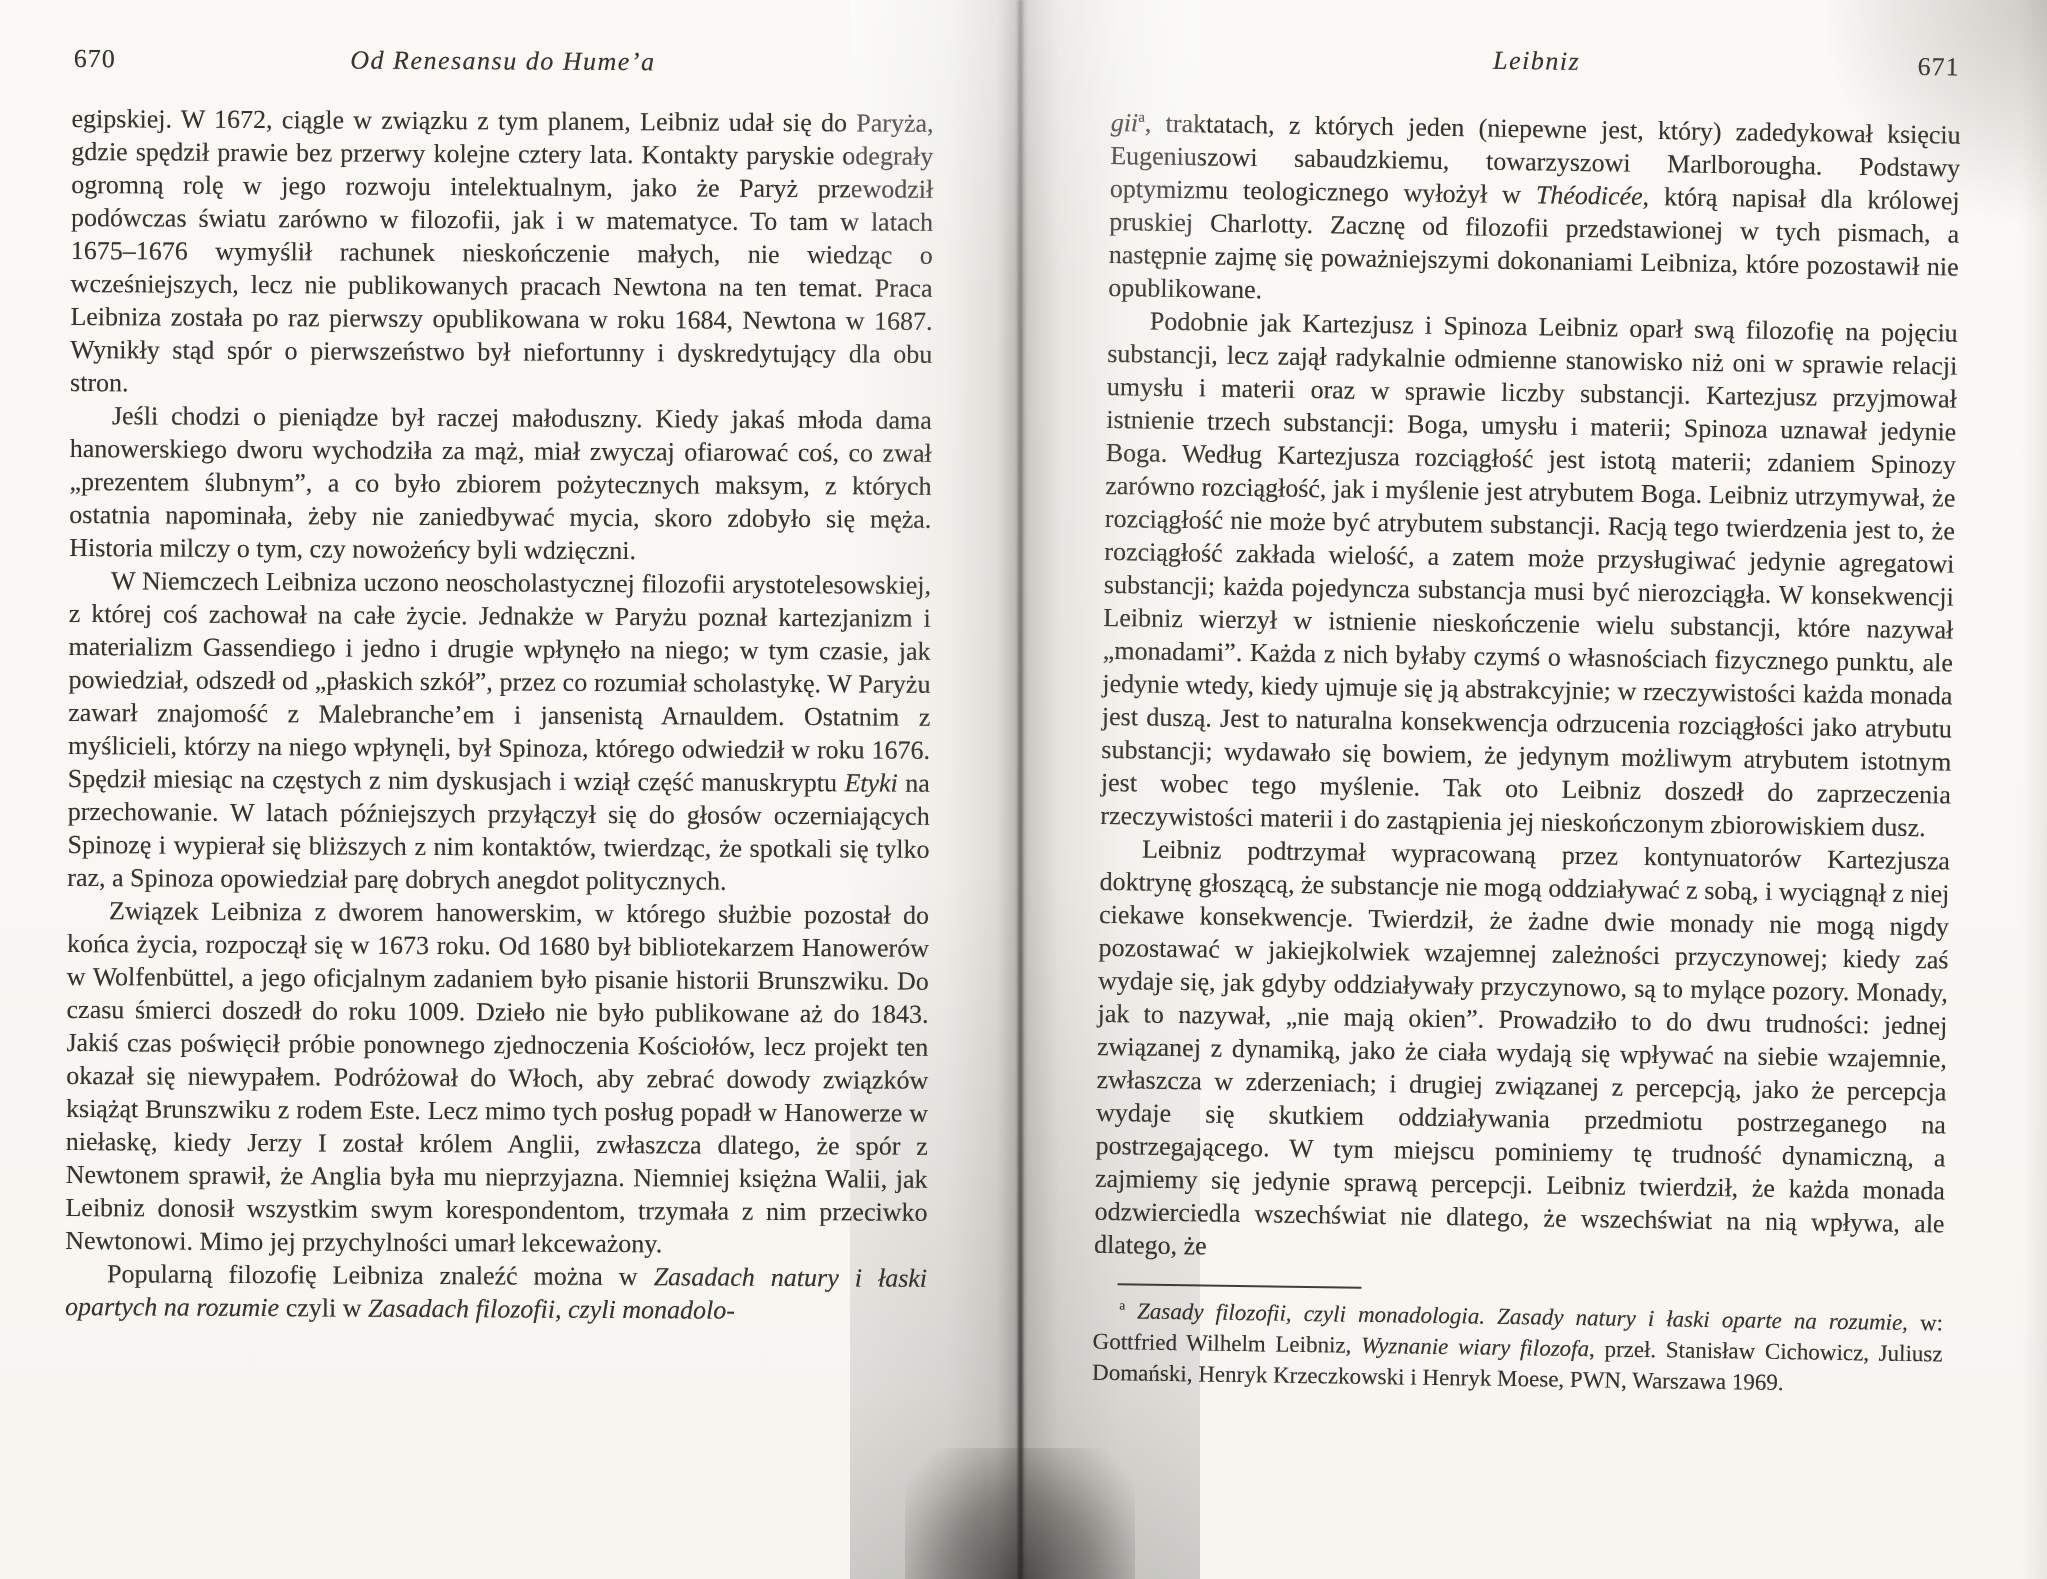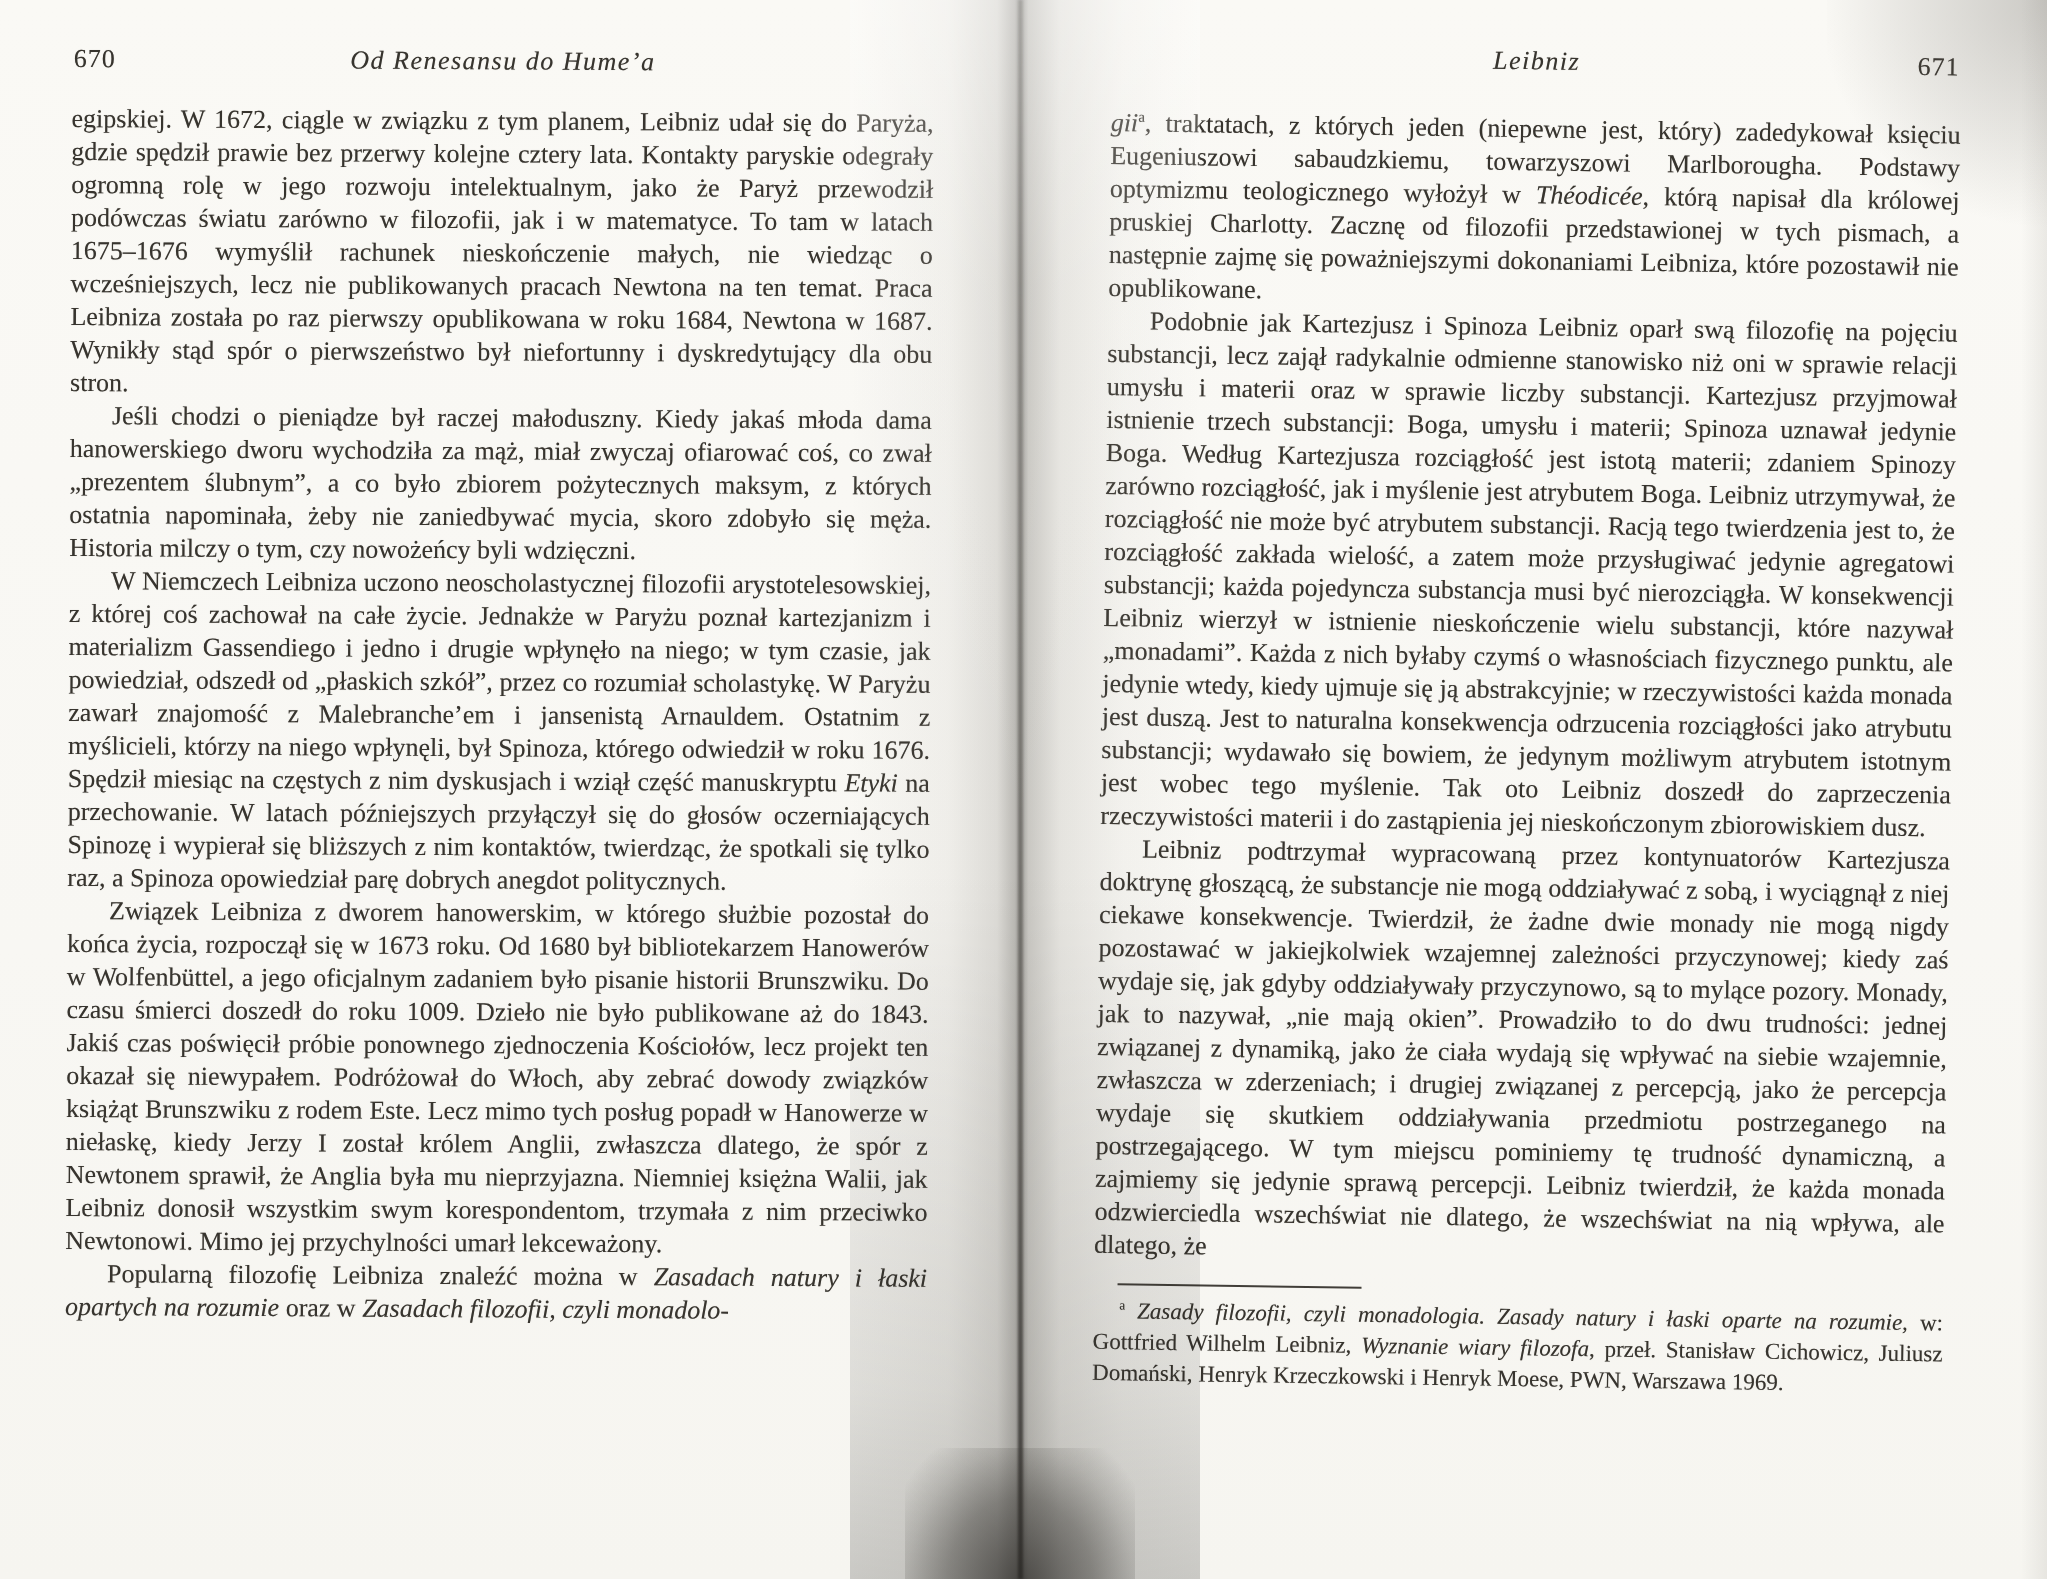--- a/index.html
+++ b/index.html
@@ -104,21 +104,21 @@
   <div class="page page-left">
     <div class="pg-header">
       <span class="pg-num pos-left">670</span>
       <div class="running-title">Od Renesansu do Hume’a</div>
     </div>
     <div class="page-body">
         <p class="para"><span>egipskiej. W 1672, ciągle w związku z tym planem, Leibniz udał się do Paryża, gdzie spędził prawie bez przerwy kolejne cztery lata. Kontakty paryskie odegrały ogromną rolę w jego rozwoju intelektualnym, jako że Paryż przewodził podówczas światu zarówno w filozofii, jak i w matematyce. To tam w latach 1675–1676 wymyślił rachunek nieskończenie małych, nie wiedząc o wcześniejszych, lecz nie publikowanych pracach Newtona na ten temat. Praca Leibniza została po raz pierwszy opublikowana w roku 1684, Newtona w 1687. Wynikły stąd spór o pierwszeństwo był niefortunny i dyskredytujący dla obu stron.</span></p>
         <p class="para indent"><span>Jeśli chodzi o pieniądze był raczej małoduszny. Kiedy jakaś młoda dama hanowerskiego dworu wychodziła za mąż, miał zwyczaj ofiarować coś, co zwał „prezentem ślubnym”, a co było zbiorem pożytecznych maksym, z których ostatnia napominała, żeby nie zaniedbywać mycia, skoro zdobyło się męża. Historia milczy o tym, czy nowożeńcy byli wdzięczni.</span></p>
         <p class="para indent"><span>W Niemczech Leibniza uczono neoscholastycznej filozofii arystotelesowskiej, z której coś zachował na całe życie. Jednakże w Paryżu poznał kartezjanizm i materializm Gassendiego i jedno i drugie wpłynęło na niego; w tym czasie, jak powiedział, odszedł od „płaskich szkół”, przez co rozumiał scholastykę. W Paryżu zawarł znajomość z Malebranche’em i jansenistą Arnauldem. Ostatnim z myślicieli, którzy na niego wpłynęli, był Spinoza, którego odwiedził w roku 1676. Spędził miesiąc na częstych z nim dyskusjach i wziął część manuskryptu </span><span class="it">Etyki</span><span> na przechowanie. W latach późniejszych przyłączył się do głosów oczerniających Spinozę i wypierał się bliższych z nim kontaktów, twierdząc, że spotkali się tylko raz, a Spinoza opowiedział parę dobrych anegdot politycznych.</span></p>
         <p class="para indent"><span>Związek Leibniza z dworem hanowerskim, w którego służbie pozostał do końca życia, rozpoczął się w 1673 roku. Od 1680 był bibliotekarzem Hanowerów w Wolfenbüttel, a jego oficjalnym zadaniem było pisanie historii Brunszwiku. Do czasu śmierci doszedł do roku 1009. Dzieło nie było publikowane aż do 1843. Jakiś czas poświęcił próbie ponownego zjednoczenia Kościołów, lecz projekt ten okazał się niewypałem. Podróżował do Włoch, aby zebrać dowody związków książąt Brunszwiku z rodem Este. Lecz mimo tych posług popadł w Hanowerze w niełaskę, kiedy Jerzy I został królem Anglii, zwłaszcza dlatego, że spór z Newtonem sprawił, że Anglia była mu nieprzyjazna. Niemniej księżna Walii, jak Leibniz donosił wszystkim swym korespondentom, trzymała z nim przeciwko Newtonowi. Mimo jej przychylności umarł lekceważony.</span></p>
-        <p class="para indent"><span>Popularną filozofię Leibniza znaleźć można w </span><span class="it">Zasadach natury i łaski opartych na rozumie</span><span> oraz w </span><span class="it">Zasadach filozofii, czyli monadolo-</span></p>
+        <p class="para indent"><span>Popularną filozofię Leibniza znaleźć można w </span><span class="it">Zasadach natury i łaski opartych na rozumie</span><span> czyli w </span><span class="it">Zasadach filozofii, czyli monadolo-</span></p>
       </div>
   </div>
 
   <div class="page page-right">
     <div class="pg-header">
       <div class="running-title">Leibniz</div>
       <span class="pg-num pos-right">671</span>
     </div>
     <div class="page-body">
         <p class="para"><span class="it">gii</span><sup>a</sup><span>, traktatach, z których jeden (niepewne jest, który) zadedykował księciu Eugeniuszowi sabaudzkiemu, towarzyszowi Marlborougha. Podstawy optymizmu teologicznego wyłożył w </span><span class="it">Théodicée</span><span>, którą napisał dla królowej pruskiej Charlotty. Zacznę od filozofii przedstawionej w tych pismach, a następnie zajmę się poważniejszymi dokonaniami Leibniza, które pozostawił nie opublikowane.</span></p>

